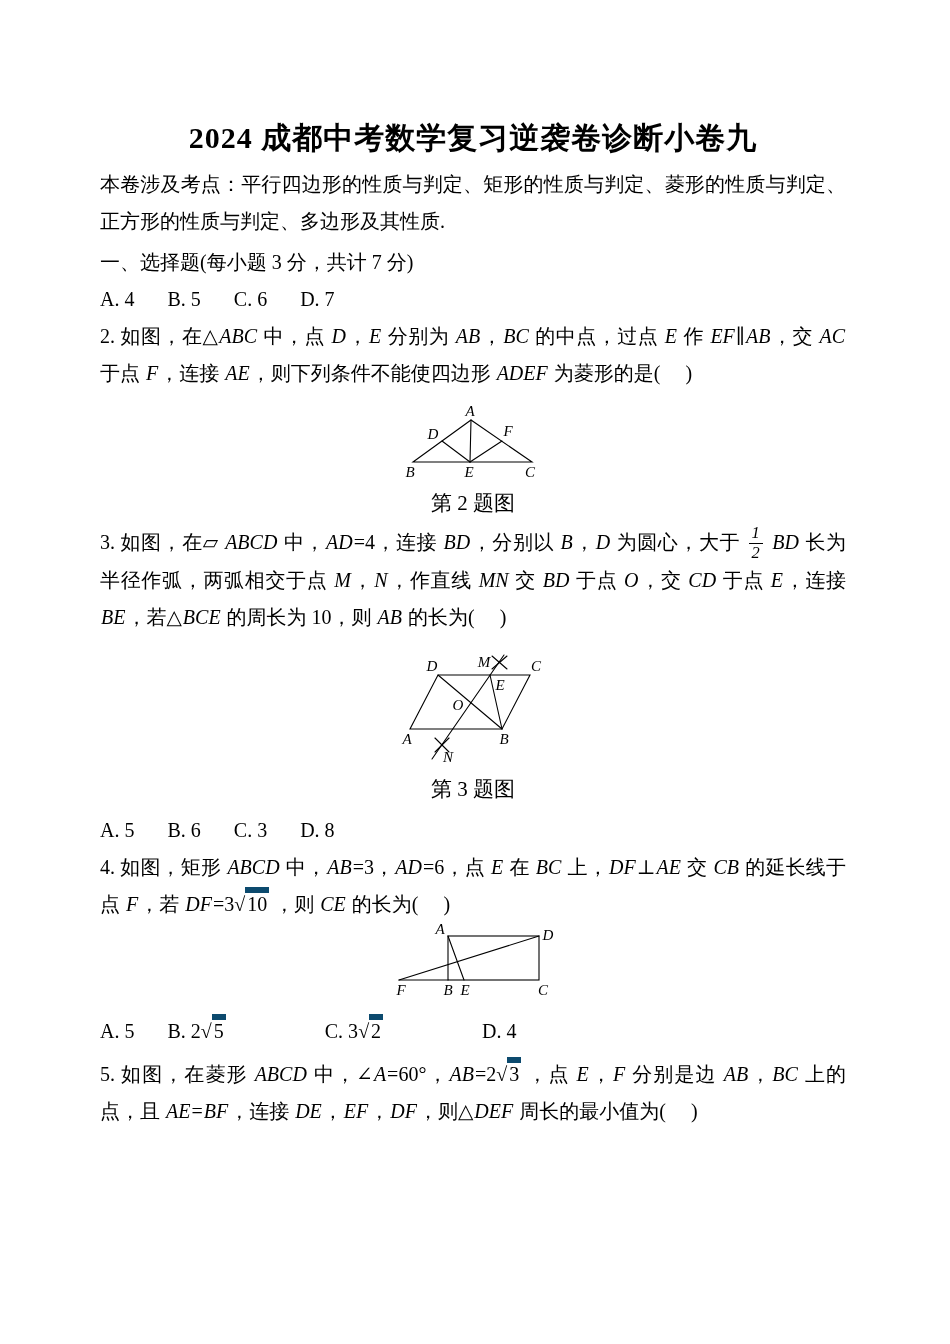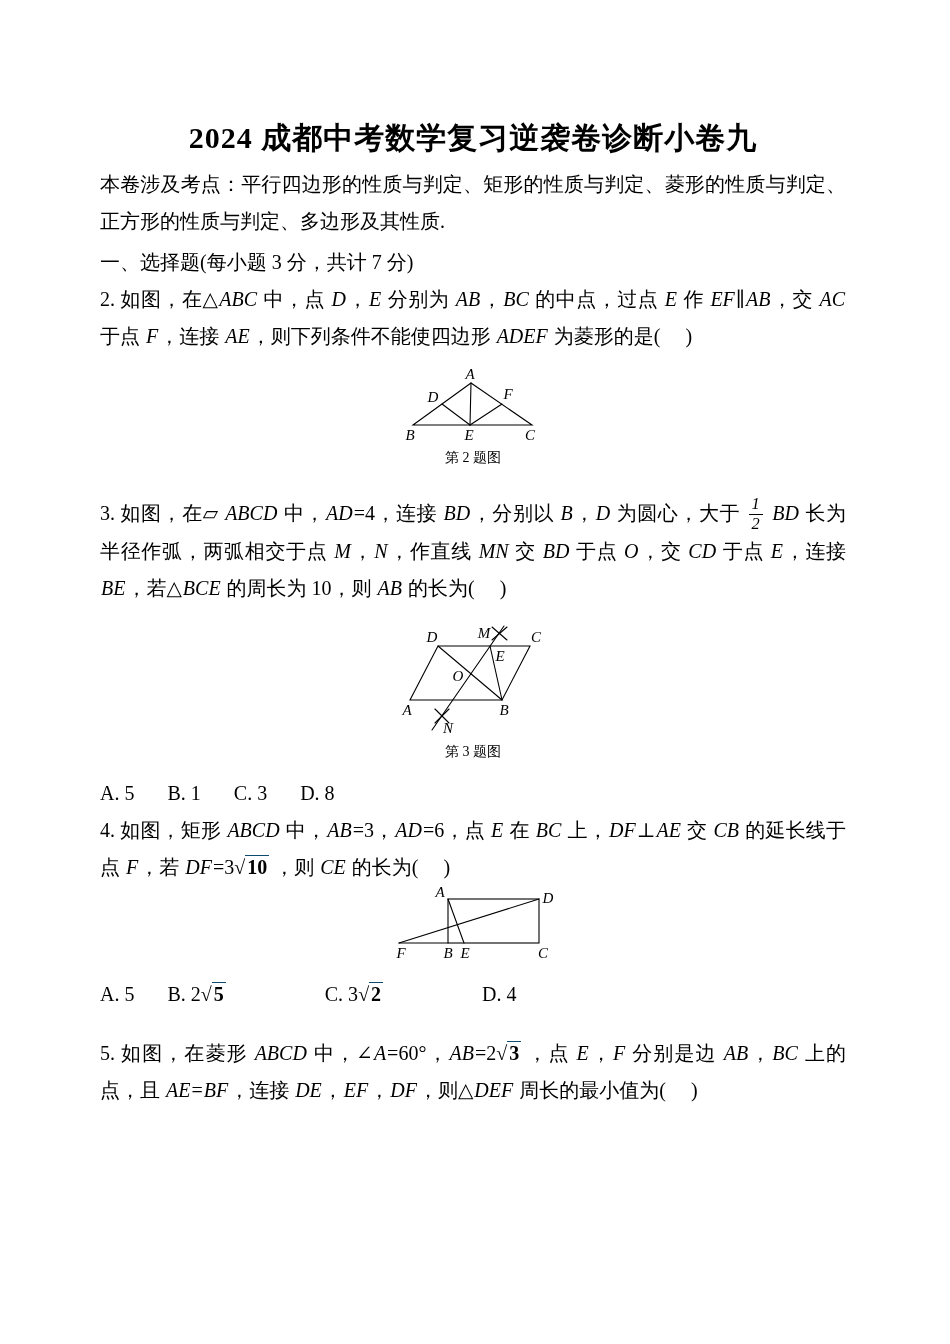--- a/index.html
+++ b/index.html
@@ -10,55 +10,58 @@
   }
   .page{box-sizing:border-box;width:950px;padding:118px 104px 0 100px;}
   .title{
     font-size:30px;font-weight:bold;text-align:center;
     margin:0;line-height:1.35;letter-spacing:1px;
   }
   p{margin:0;font-size:20px;line-height:37px;}
   .intro{margin-top:7px;text-align:justify;}
   .section{margin-top:4px;}
   .q{text-align:justify;}
-  .mt6{margin-top:22px;}
+  .mt6{margin-top:6px;}
   .mt8{margin-top:8px;}
   .mt4{margin-top:12px;}
   .mt12{margin-top:12px;}
   .opts span{margin-right:33px;}
   i{padding:0 1px;}
   .frac{
     display:inline-block;vertical-align:-0.55em;text-align:center;
     font-size:0.82em;line-height:1.12;margin:0 3px;font-style:italic;
   }
   .frac span{display:block;padding:0 3px;}
   .frac span:first-child{border-bottom:1px solid #000;}
   .sqrt{white-space:nowrap;}
-  .sqrt .rad{border-top:1px solid #0c4a6e;padding:0 2px;font-weight:bold;}
+  .sqrt .rad{border-top:6px solid #0c4a6e;padding:0 2px;}
   .figure{text-align:center;margin-top:8px;}
   .figure.mt0{margin-top:0;}
   .figure svg{display:inline-block;vertical-align:top;}
-  .fig-caption{font-size:14px;line-height:30px;margin-top:2px;text-align:center;}
+  .fig-caption{font-size:21px;line-height:30px;margin-top:10px;text-align:center;}
   svg .stroke{stroke:#000;stroke-width:1.1;fill:none;stroke-linecap:round;}
   svg text{
     font-family:"Liberation Serif","DejaVu Serif",serif;
     font-style:italic;font-size:15px;fill:#000;text-anchor:middle;
   }
 </style>
 </head>
 <body>
 
 <div class="page">
 
   <h1 class="title">2024 成都中考数学复习逆袭卷诊断小卷九</h1>
 
   <p class="intro">本卷涉及考点：平行四边形的性质与判定、矩形的性质与判定、菱形的性质与判定、正方形的性质与判定、多边形及其性质.</p>
 
   <p class="section">一、选择题(每小题 3 分，共计 7 分)</p>
 
+  <p class="opts">
+    <span>A. 4</span><span>B. 5</span><span>C. 6</span><span>D. 7</span>
+  </p>
 
   <p class="q">2. 如图，在△<i>ABC</i> 中，点 <i>D</i>，<i>E</i> 分别为 <i>AB</i>，<i>BC</i> 的中点，过点 <i>E</i> 作 <i>EF</i>∥<i>AB</i>，交 <i>AC</i> 于点 <i>F</i>，连接 <i>AE</i>，则下列条件不能使四边形 <i>ADEF</i> 为菱形的是(&nbsp;&nbsp;&nbsp;&nbsp;&nbsp;)</p>
 
   <div class="figure">
     <svg width="148" height="78" viewBox="403 436 148 78">
       <g class="stroke">
         <path d="M417,498 L475,456 L536,498 Z"></path>
         <line x1="475" y1="456" x2="474" y2="498"></line>
         <line x1="446" y1="477" x2="474" y2="498"></line>
         <line x1="474" y1="498" x2="506" y2="477"></line>
@@ -94,21 +97,21 @@
       <text x="505" y="772">E</text>
       <text x="463" y="792">O</text>
       <text x="412" y="826">A</text>
       <text x="453" y="844">N</text>
       <text x="509" y="826">B</text>
     </svg>
     <p class="fig-caption">第 3 题图</p>
   </div>
 
   <p class="opts mt8">
-    <span>A. 5</span><span>B. 1</span><span>C. 3</span><span>D. 8</span>
+    <span>A. 5</span><span>B. 6</span><span>C. 3</span><span>D. 8</span>
   </p>
 
   <p class="q">4. 如图，矩形 <i>ABCD</i> 中，<i>AB</i>=3，<i>AD</i>=6，点 <i>E</i> 在 <i>BC</i> 上，<i>DF</i>⊥<i>AE</i> 交 <i>CB</i> 的延长线于点 <i>F</i>，若 <i>DF</i>=3<span class="sqrt">√<span class="rad">10</span></span> ，则 <i>CE</i> 的长为(&nbsp;&nbsp;&nbsp;&nbsp;&nbsp;)</p>
 
   <div class="figure mt0">
     <svg width="168" height="78" viewBox="388 1000 168 78">
       <g class="stroke">
         <rect x="447" y="1013" width="91" height="44"></rect>
         <line x1="398" y1="1057" x2="447" y2="1057"></line>
         <line x1="398" y1="1057" x2="538" y2="1013"></line>

